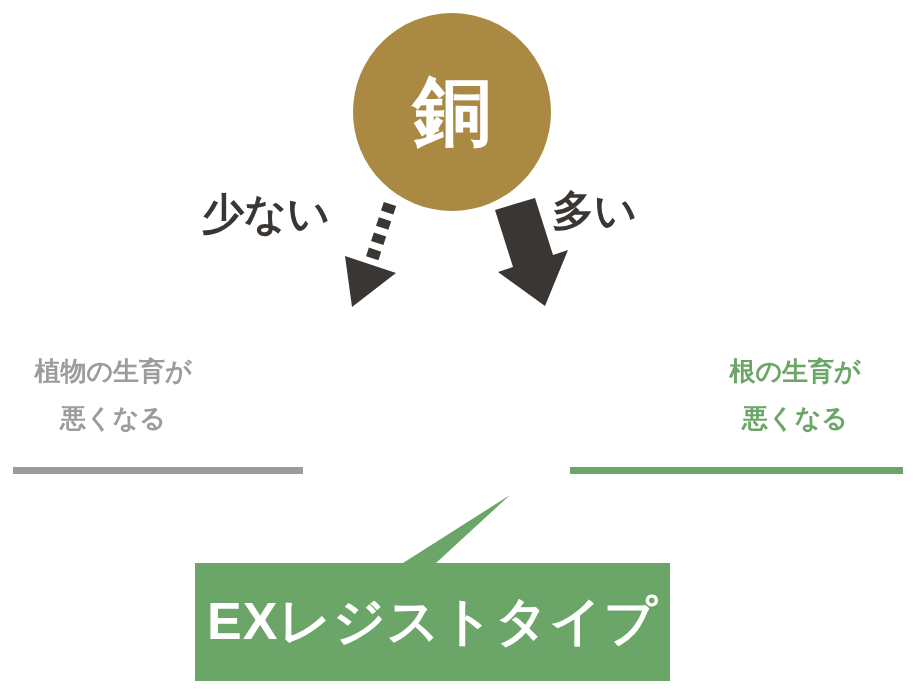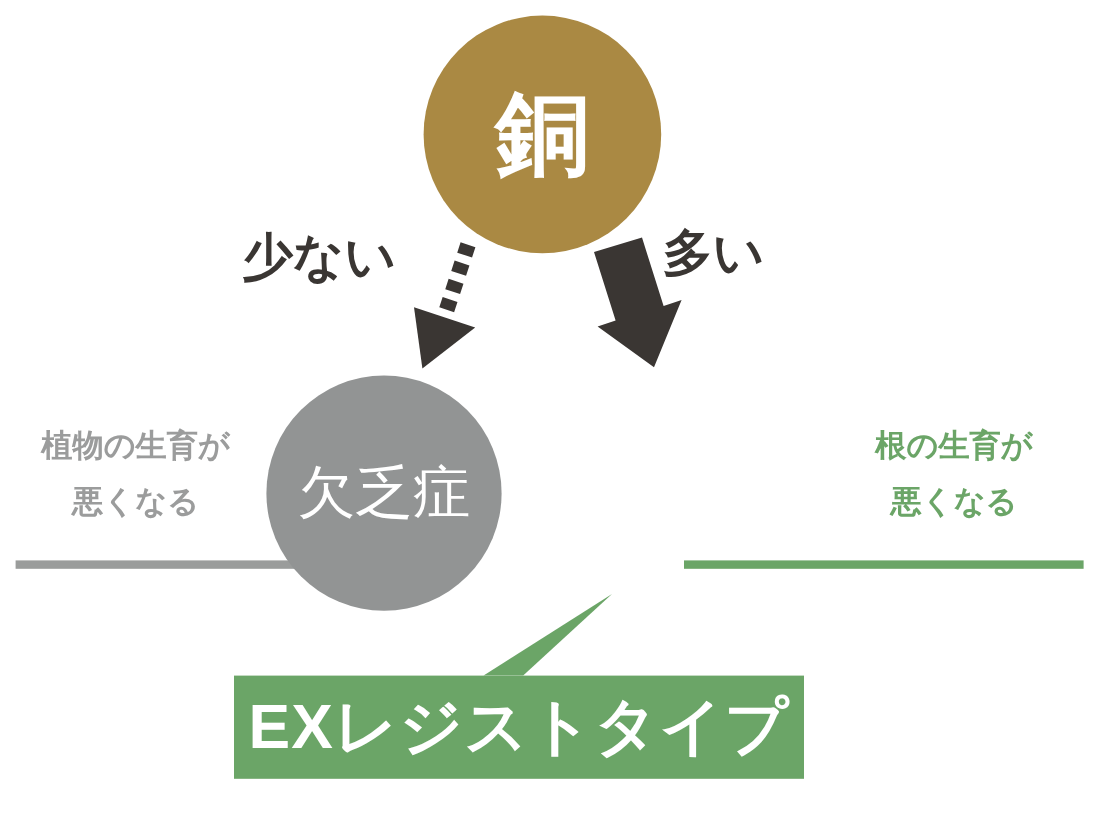--- a/index.html
+++ b/index.html
@@ -62,21 +62,21 @@
   .note{
     position:absolute;
     font-size:26px;font-weight:700;
     line-height:47px;text-align:center;
     white-space:pre-line;
   }
   .note-left{left:8px;top:348px;width:210px;color:var(--gray_text);}
   .note-right{left:700px;top:348px;width:190px;color:var(--green);text-align:center;}
   .result-box{
     position:absolute;
-    left:195px;top:563px;width:475px;height:86px;
+    left:195px;top:563px;width:475px;height:118px;
     background:var(--green);
     display:flex;align-items:center;justify-content:center;
     color:var(--white);
     font-size:52px;font-weight:700;letter-spacing:1px;
     white-space:nowrap;
   }
 </style>
 </head>
 <body>
 
@@ -99,23 +99,20 @@
   </svg>
 
   <div class="circle circle-copper">
     <span>銅</span>
   </div>
 
   <div class="arrow-label label-few">少ない</div>
 
   <div class="arrow-label label-many">多い</div>
 
-  <div class="circle circle-gray">
-    <span>欠乏症</span>
-  </div>
 
 
   <div class="note note-left">植物の生育が
 悪くなる</div>
 
   <div class="note note-right">根の生育が
 悪くなる</div>
 
   <div class="result-box">
     <span>EXレジストタイプ</span>

